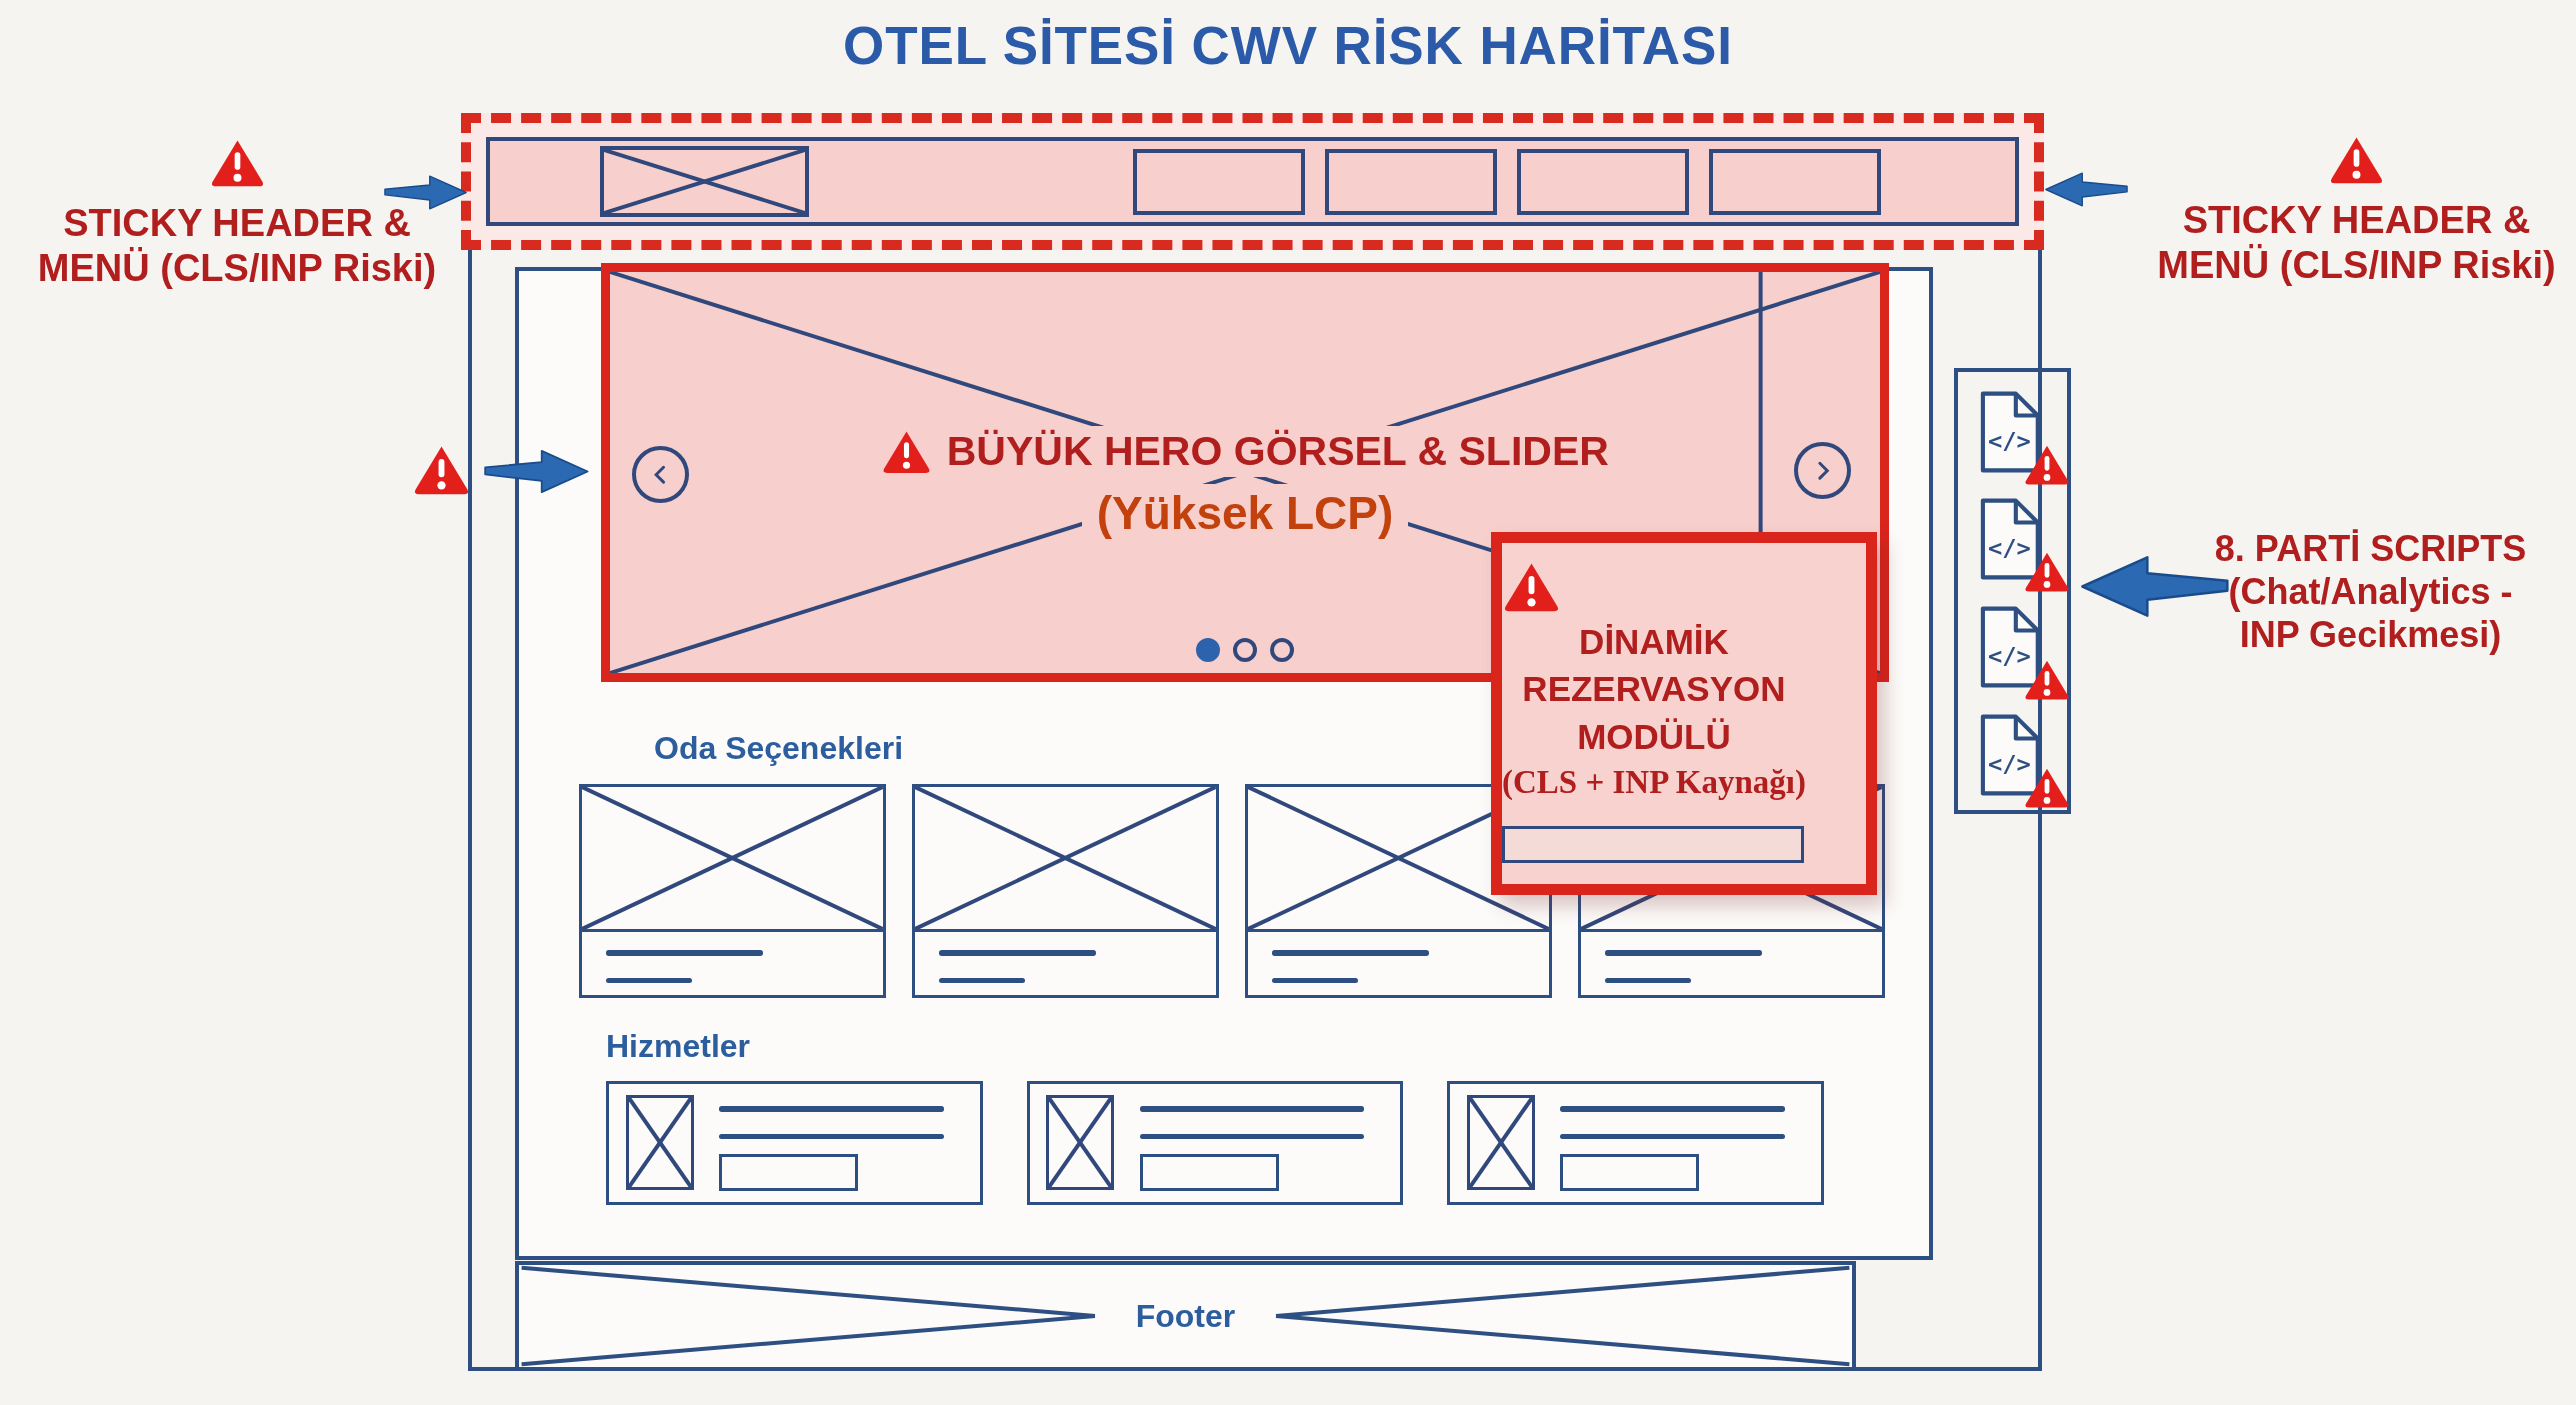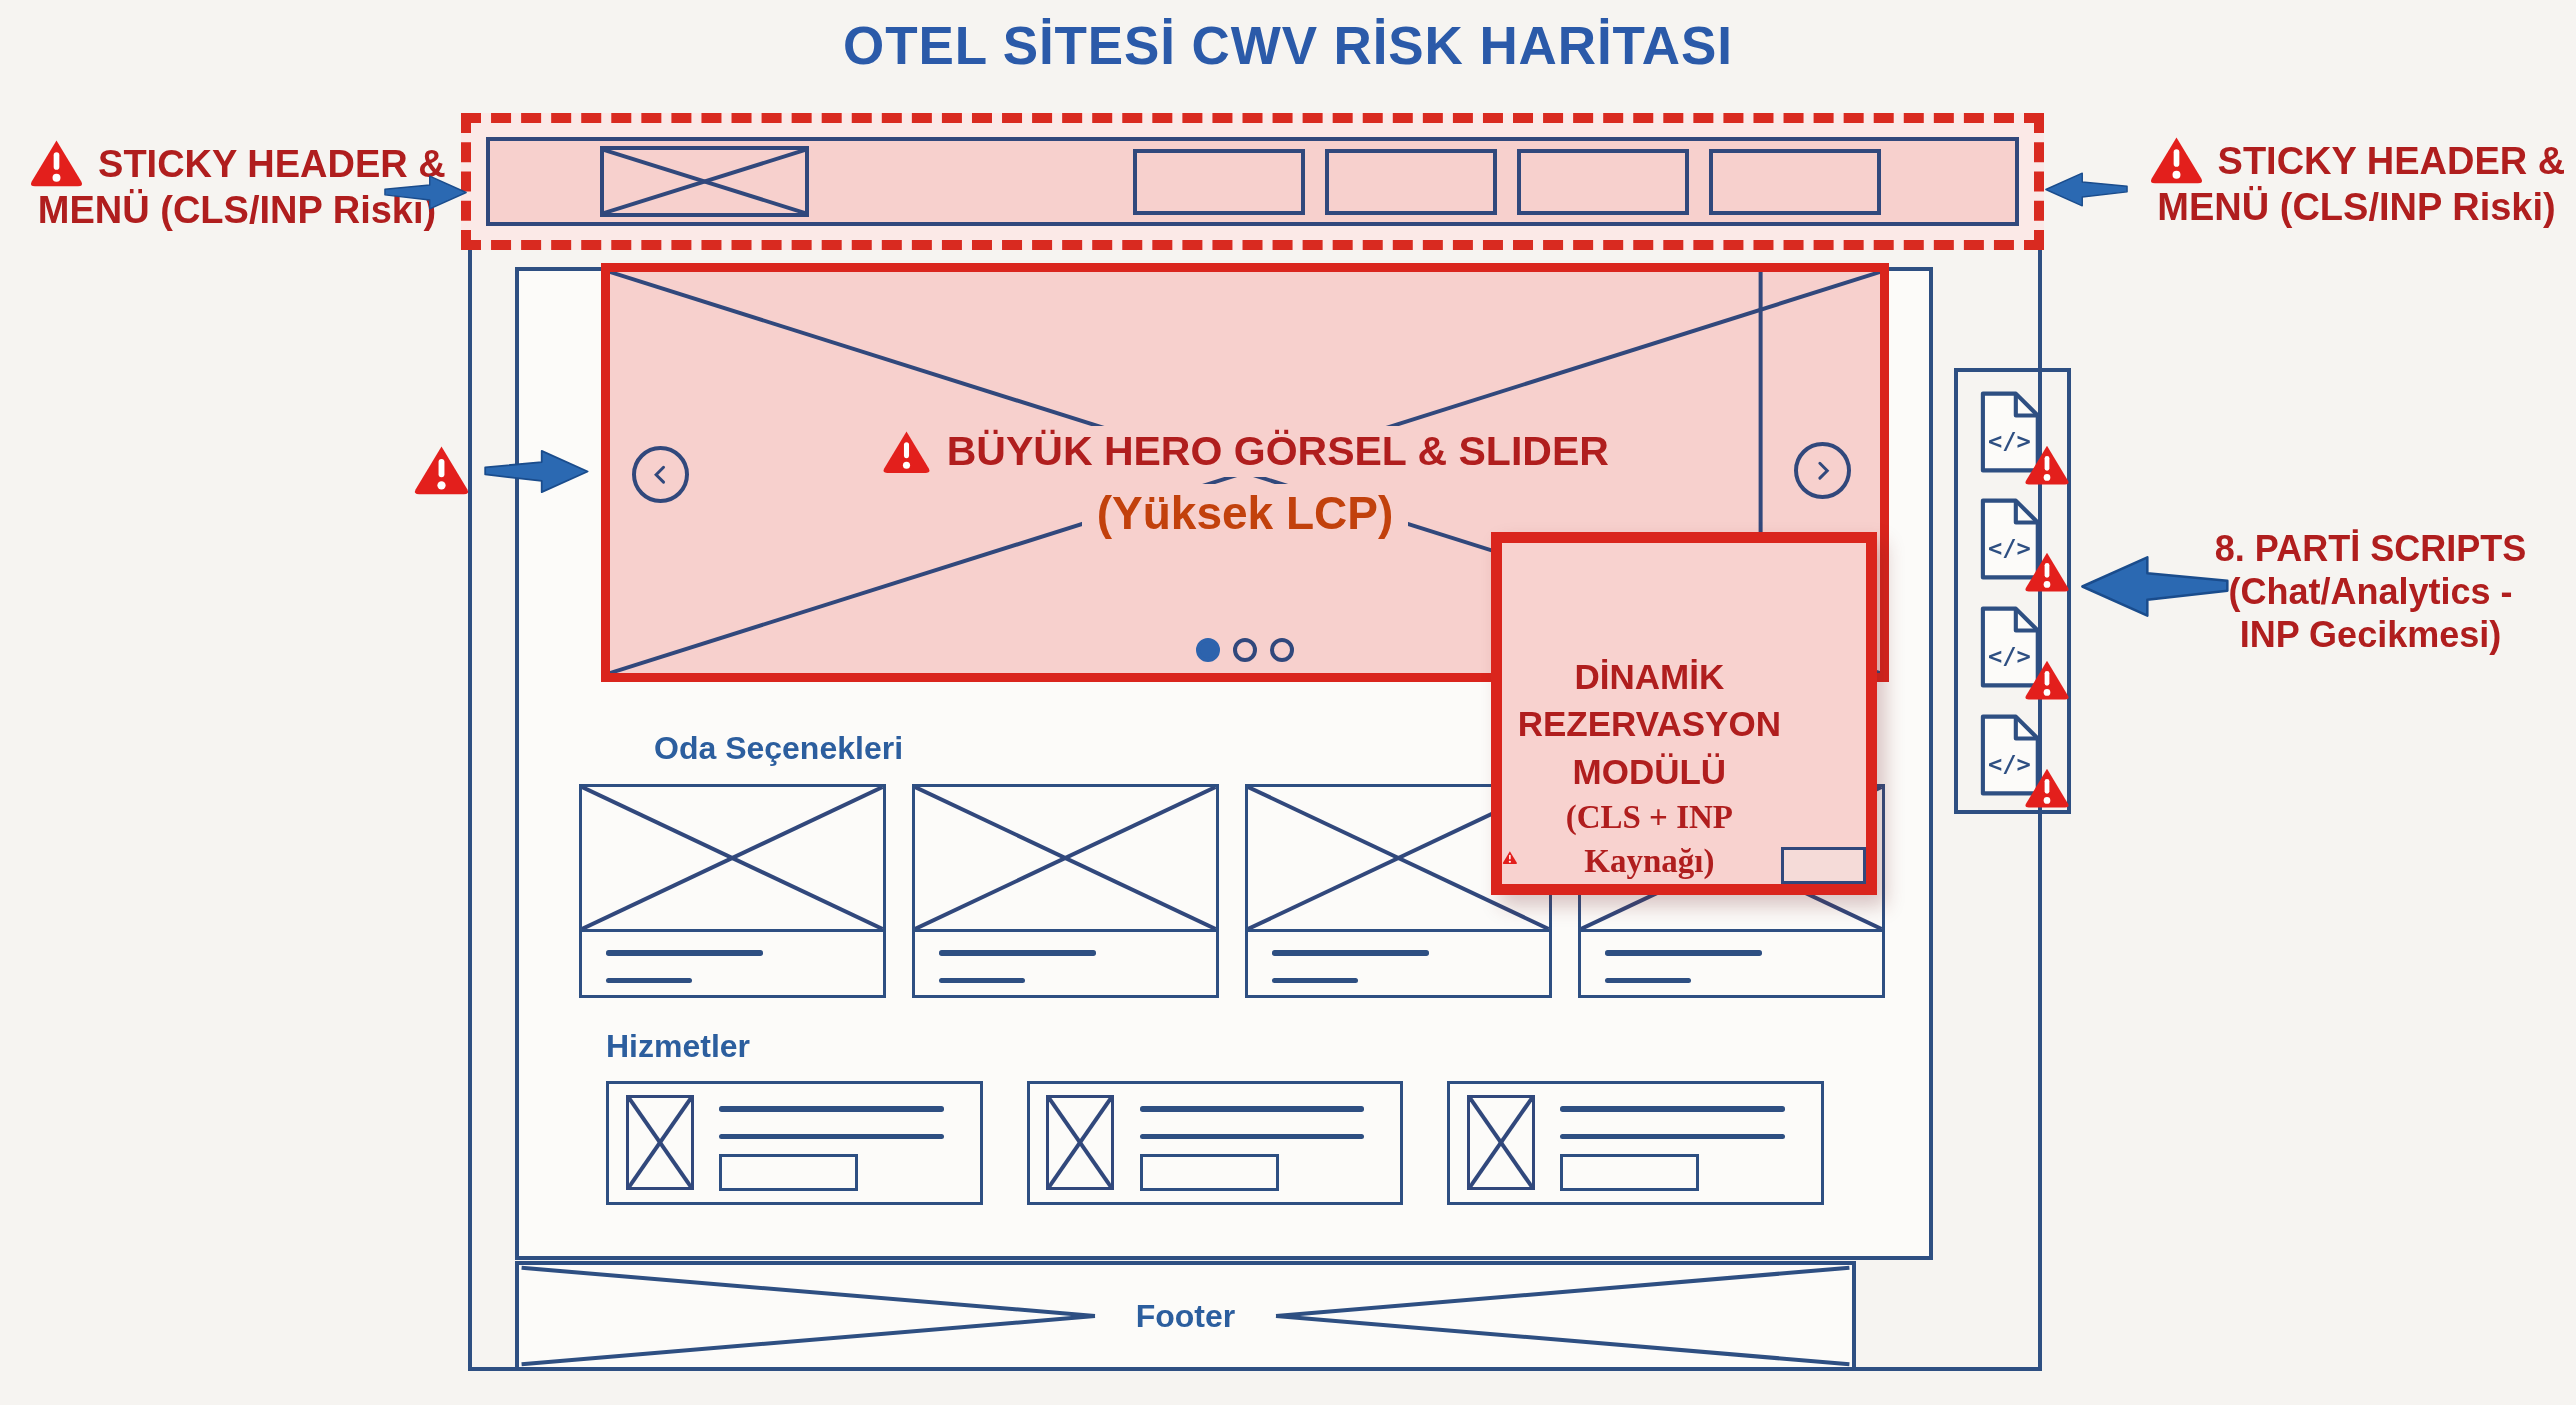--- a/index.html
+++ b/index.html
@@ -26,21 +26,21 @@
                 border:4.6px solid #31487c; background:#f7d0cd; display:flex; align-items:center; }
   .logo-box { width:209px; height:71px; margin-left:110px; border:4.6px solid #31487c; position:relative; }
   .menu { margin-left:auto; margin-right:134px; display:flex; gap:20px; }
   .menu-item { width:172px; height:66px; border:4.6px solid #31487c; }
 
   
   .anno { color:#b01e1e; font-weight:bold; text-align:center; z-index:6; line-height:1.2; }
   .anno-header-left  { left:5.5px;   top:137px; width:463px; font-size:38px; }
   .anno-header-right { left:2137px; top:134px; width:439px; font-size:38px; }
   .anno-scripts      { left:2192px; top:527px; width:357px; font-size:36px; }
-  .anno-line1 { display:flex; justify-content:center; align-items:flex-end; gap:12.8px; }
+  .anno-line1 { display:flex; justify-content:center; align-items:center; gap:12.8px;flex-direction:column; }
 
   
   .main-box { left:515px; top:267px; width:1418px; height:993px;
               border:4.6px solid #2e4f82; background:#fcfbf9; z-index:1; }
 
   
   .hero { left:601px; top:263px; width:1288px; height:419px; border:9.1px solid #da251d;
           background:#f7d0cd; z-index:2; }
   .hero-text { position:absolute; left:0; right:0; top:154px; display:flex; flex-direction:column;
                align-items:center; gap:7.3px; }
@@ -52,21 +52,21 @@
   .chev-left  { left:22px; top:174px; }
   .chev-right { right:29px; top:170px; }
   .hero-dots { position:absolute; left:0; right:0; bottom:11px; display:flex; gap:12.8px;
                justify-content:center; }
   .dot { width:24px; height:24px; border-radius:50%; border:4.6px solid #31487c; }
   .dot.active { background:#2d63ad; border-color:#2d63ad; }
 
   
   .reservation { left:1491px; top:532px; width:386px; height:363px; border:11px solid #da251d;
                  background:#f8d2cf; z-index:4; box-shadow:9.1px 11px 18.3px rgba(110,30,30,.25);
-                 display:flex; flex-direction:row; align-items:flex-end; }
+                 display:flex; flex-direction:column; align-items:flex-start; }
   .res-text { font-size:35px; font-weight:bold; color:#b01e1e; text-align:center; line-height:1.35; }
   .res-text .small { font-size:33px;font-family:Liberation Serif, serif; }
   .res-input { width:302px; height:37px; border:3.7px solid #31487c; background:#f5dbd8; margin-top:22px; }
 
   
   .section-heading { font-size:32px; font-weight:bold; color:#2c5e9e; z-index:2; }
   .rooms-heading    { left:606px; top:730px;margin-left:48px; }
   .services-heading { left:606px; top:1028px; }
 
   .rooms-row { left:579px; top:784px; width:1306px; height:214px; display:flex; gap:26.5px; z-index:2; }

